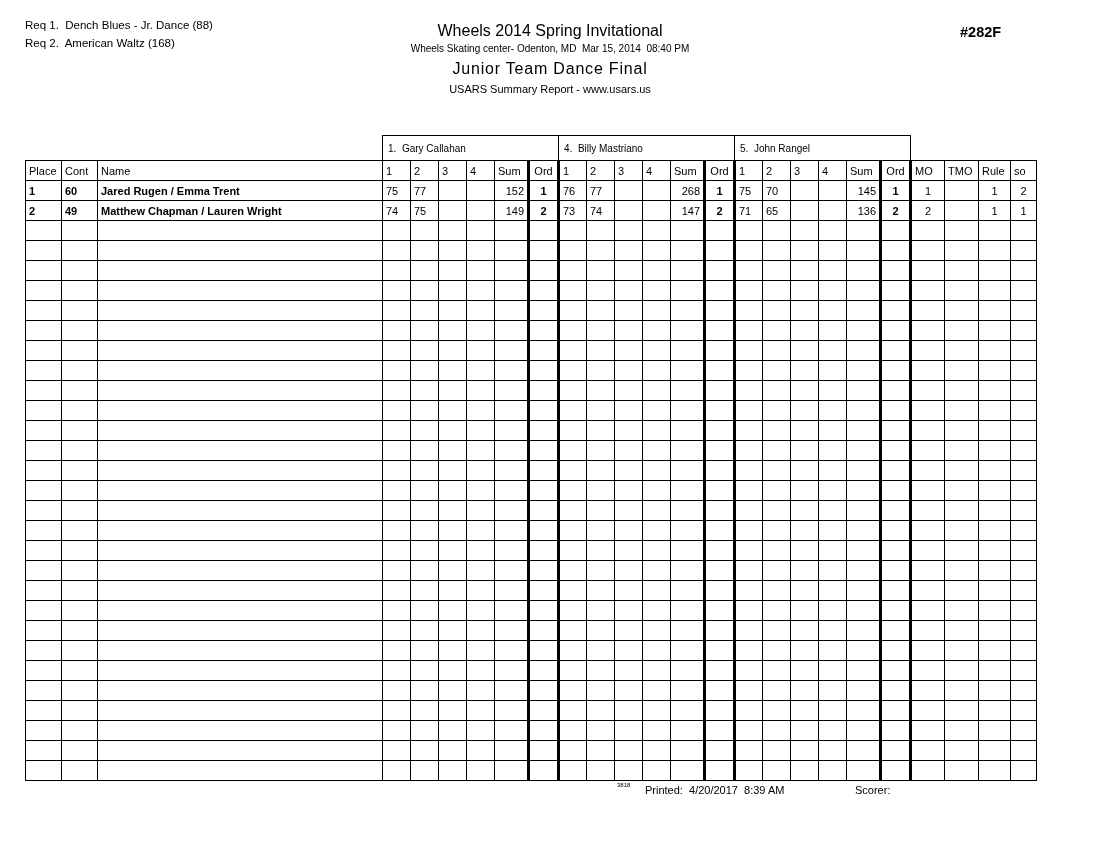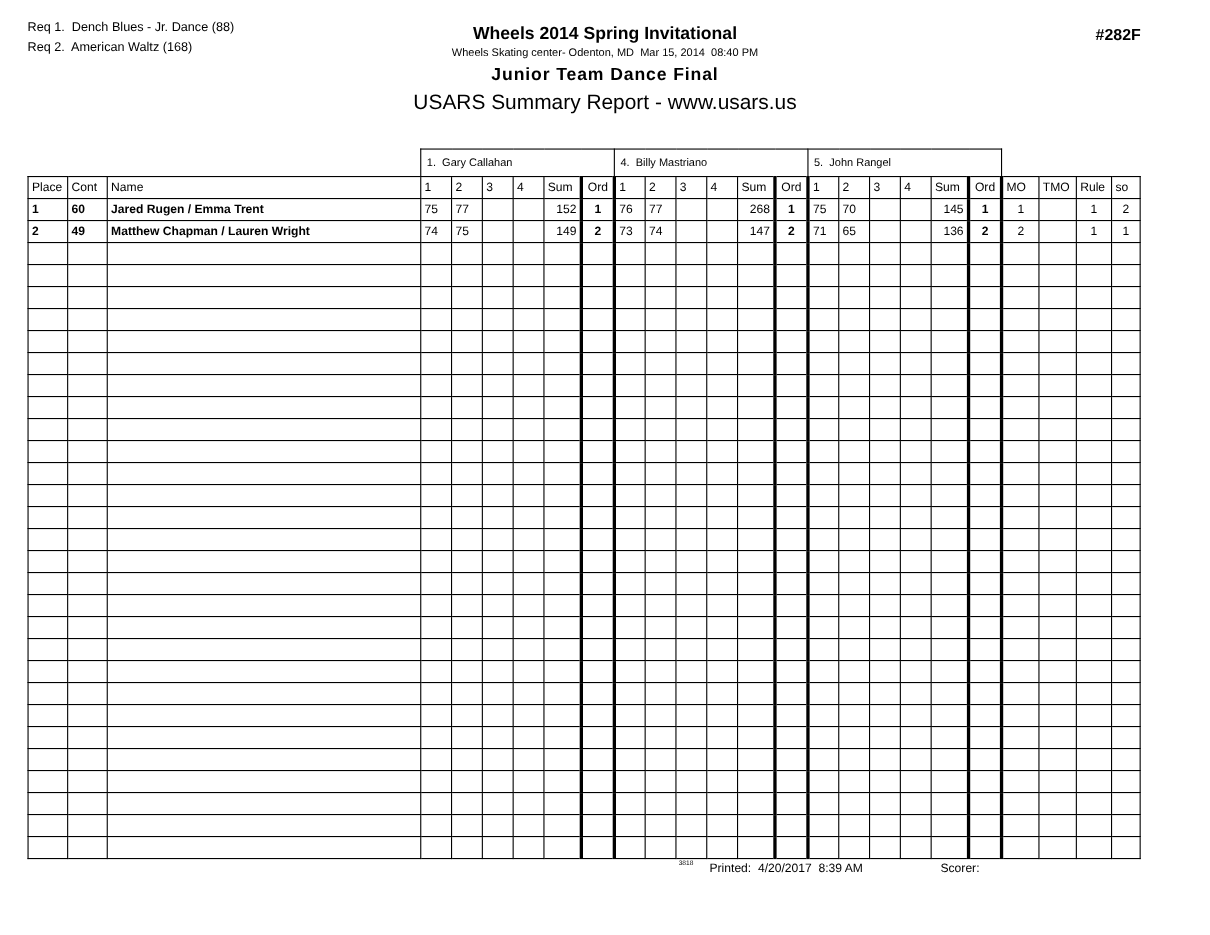--- a/index.html
+++ b/index.html
@@ -6,25 +6,25 @@
   html, body { margin:0; padding:0; }
   body {
     width:1100px; height:850px; background:#ffffff; color:#000000;
     font-family:"Liberation Sans", sans-serif; position:relative; overflow:hidden;
   }
   .req { position:absolute; left:25px; font-size:11.5px; white-space:pre; }
   #req1 { top:19px; }
   #req2 { top:37px; }
   .title-block { position:absolute; top:22px; left:0; width:1100px; text-align:center; }
   .title-block div { white-space:pre; }
-  .title-main  { font-size:16px; font-weight:bold; }
+  .title-main  { font-size:16px; font-weight:normal; }
   .title-venue { font-size:10px; margin-top:3px; }
-  .title-event { font-size:16px; font-weight:bold; margin-top:6px; letter-spacing:0.8px; }
-  .title-report{ font-size:19px; margin-top:5px; }
-  .docnum { position:absolute; top:24px; left:960px; font-size:14.5px; font-weight:bold;margin-left:36px; }
+  .title-event { font-size:16px; font-weight:normal; margin-top:6px; letter-spacing:0.8px; }
+  .title-report{ font-size:11px; margin-top:5px; }
+  .docnum { position:absolute; top:24px; left:960px; font-size:14.5px; font-weight:bold; }
 
   table.summary { position:absolute; top:135px; left:25px; border-collapse:collapse; table-layout:fixed; }
   .summary th, .summary td {
     border:1px solid #000; height:20px; padding:0 3px;
     font-size:11px; font-weight:normal; text-align:left;
     overflow:hidden; white-space:nowrap;
   }
   tr.judgerow td { border:none; height:25px; }
   tr.judgerow td.judgebox { border:1px solid #000; font-size:10px; padding-left:5px; white-space:pre;margin-top:40px; }
   .tc { text-align:center; }

